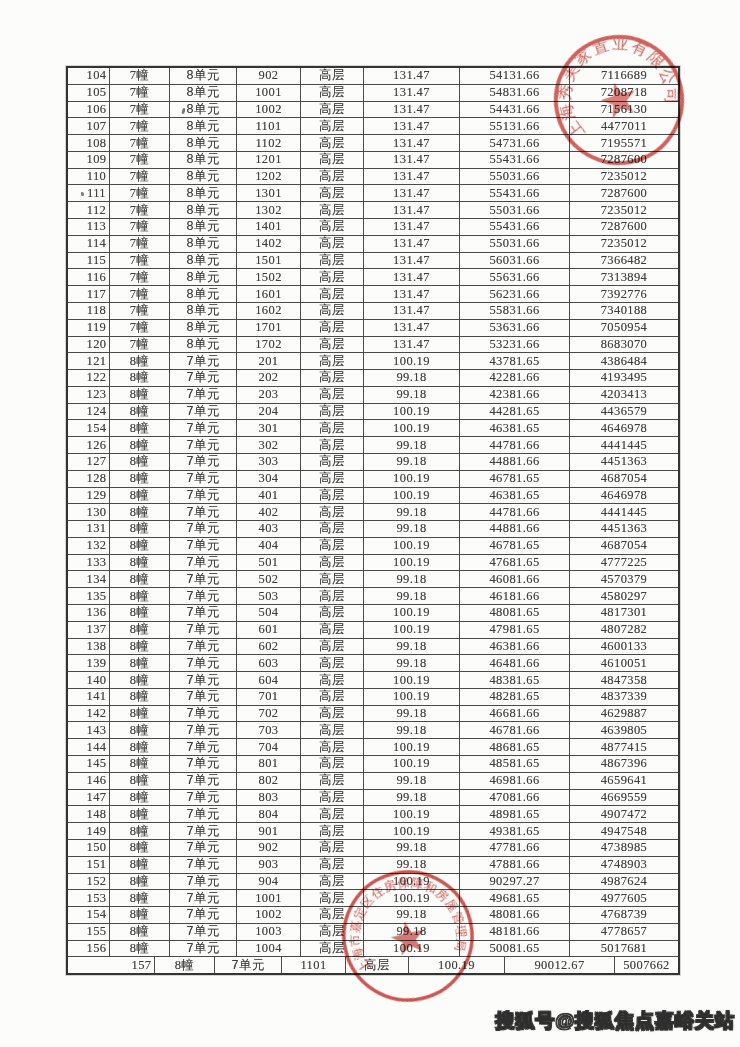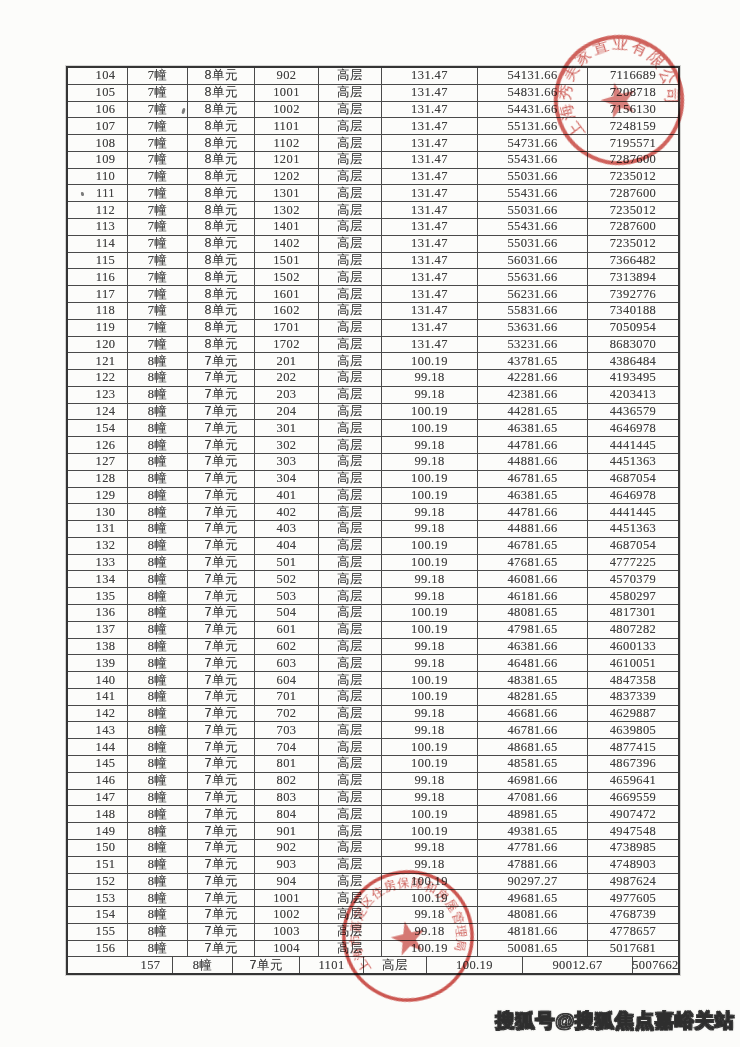--- a/index.html
+++ b/index.html
@@ -19,21 +19,21 @@
   .t-row{flex:1 1 0;display:flex;border-bottom:1px solid #4a4a4a;min-height:0;}
   .t-row:last-child{border-bottom:none;margin-left:45px;}
   .t-cell{
     box-sizing:border-box;border-right:1px solid #4a4a4a;
     display:flex;align-items:center;justify-content:center;
     font-size:12.5px;color:#3e3e3e;letter-spacing:.4px;
     white-space:nowrap;overflow:hidden;
     text-shadow:0 0 .5px rgba(60,60,60,.45);
   }
   .t-cell:last-child{border-right:none;text-align:center;}
-  .c0{width:60px;padding-left:16px;}.c1{width:60px;}.c2{width:67px;font-family:Liberation Mono, monospace;}.c3{width:64px;}
+  .c0{width:42px;padding-left:16px;}.c1{width:60px;}.c2{width:67px;font-family:Liberation Mono, monospace;}.c3{width:64px;}
   .c4{width:63px;}.c5{width:96px;}.c6{width:110px;}.c7{flex:1;}
   
   .stamp{position:absolute;mix-blend-mode:multiply;filter:blur(.35px);pointer-events:none;}
   #stamp-top{left:534px;top:15px;opacity:.82;transform:rotate(-16deg);}
   #stamp-bottom{left:323px;top:851px;opacity:.88;transform:rotate(-13deg);}
   .stamp text{font-family:"Liberation Serif","DejaVu Serif",serif;}
   
   .watermark{
     position:absolute;right:5px;top:1008px;
     font-family:"Liberation Sans","DejaVu Sans",sans-serif;
@@ -88,21 +88,21 @@
         <div class="t-cell c7">7156130</div>
       </div>
         <div class="t-row">
         <div class="t-cell c0">107</div>
         <div class="t-cell c1">7幢</div>
         <div class="t-cell c2">8单元</div>
         <div class="t-cell c3">1101</div>
         <div class="t-cell c4">高层</div>
         <div class="t-cell c5">131.47</div>
         <div class="t-cell c6">55131.66</div>
-        <div class="t-cell c7">7248159</div>
+        <div class="t-cell c7">4477011</div>
       </div>
         <div class="t-row">
         <div class="t-cell c0">108</div>
         <div class="t-cell c1">7幢</div>
         <div class="t-cell c2">8单元</div>
         <div class="t-cell c3">1102</div>
         <div class="t-cell c4">高层</div>
         <div class="t-cell c5">131.47</div>
         <div class="t-cell c6">54731.66</div>
         <div class="t-cell c7">7195571</div>

